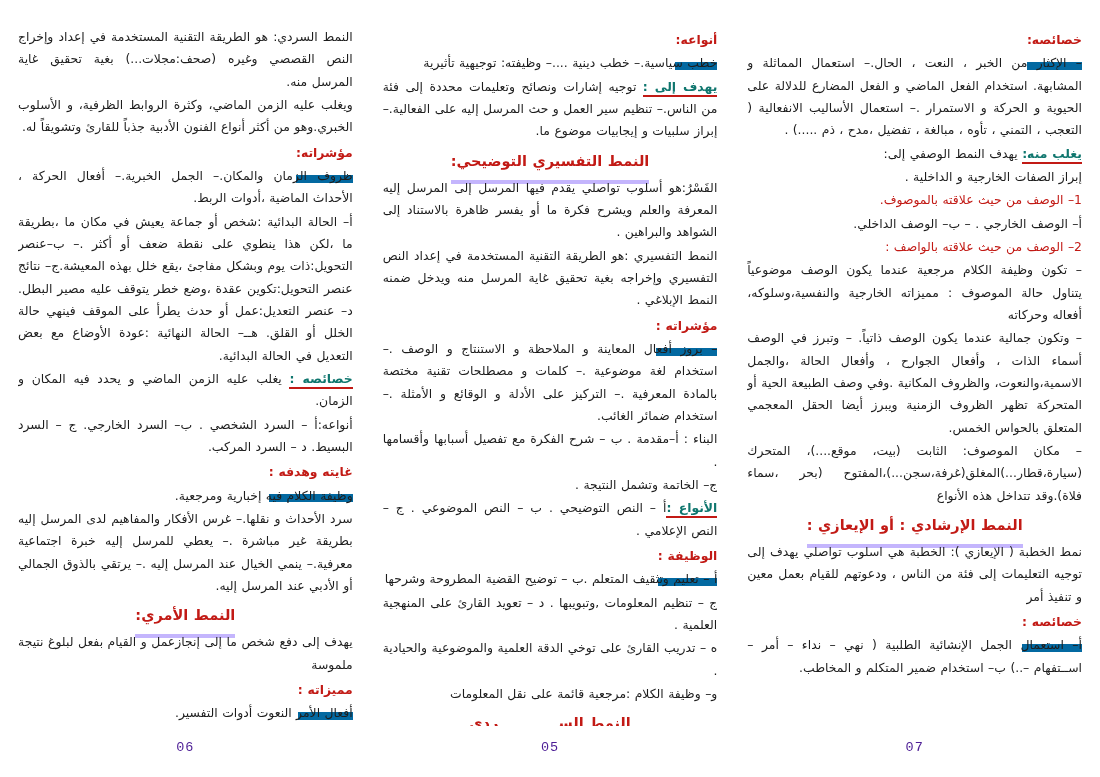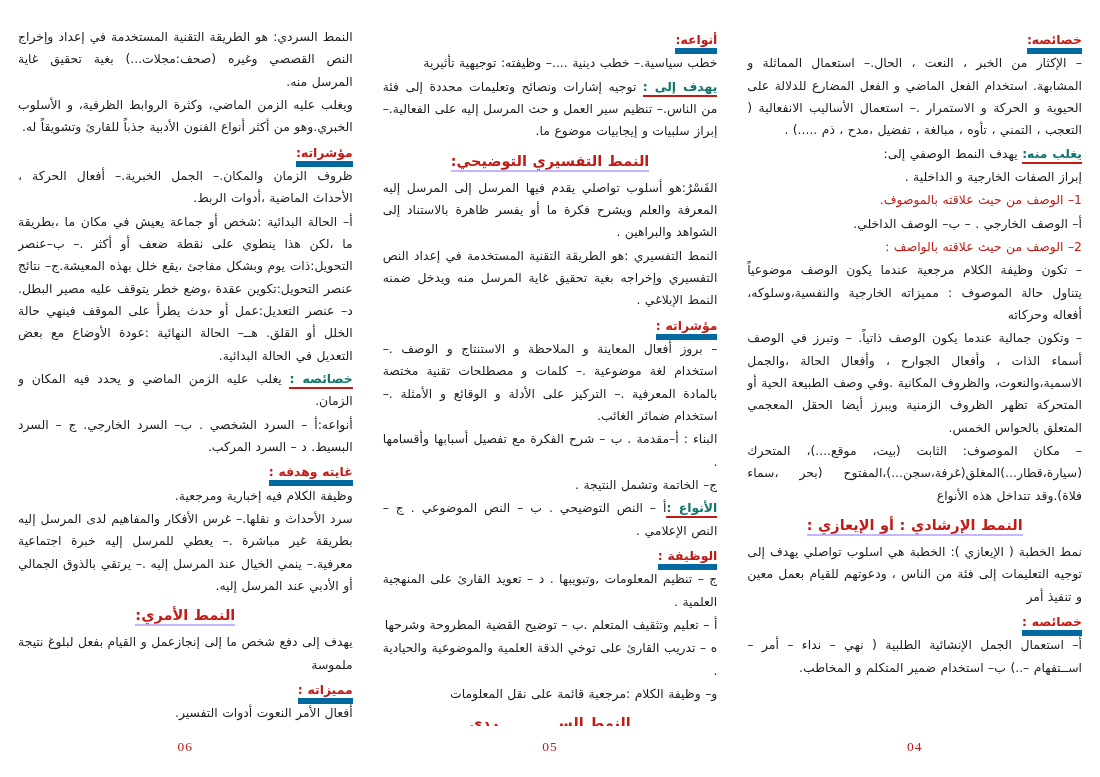--- a/index.html
+++ b/index.html
@@ -16,37 +16,37 @@
   .content{
     direction:rtl;text-align:justify;color:#1d1d1d;
     font-size:12.4px;line-height:1.8;max-height:700px;overflow:hidden;
     word-spacing:0.5px;
   }
   .para{margin:0 0 1px 0;}
   .para.centered{text-align:right;}
   .label-line{margin:3px 0 1px 0;}
   .red-label{
     color:#c21a15;font-weight:bold;
-    border-bottom:6px solid #0369a1;padding-bottom:1px;
+    border-bottom:8px solid #0369a1;padding-bottom:15px;
   }
   .run-red-underline{
     color:#0f766e;font-weight:bold;
     border-bottom:2px solid #c21a15;padding-bottom:1px;
   }
   .run-red{color:#c21a15;font-weight:normal;}
   .run-black{color:#1d1d1d;}
   .heading{text-align:center;margin:5px 0 3px 0;}
   .heading-text{
     color:#c21a15;font-weight:bold;font-size:14.5px;
-    border-bottom:2px solid #c4b5fd;padding-bottom:1px;
+    border-bottom:4px solid #c4b5fd;padding-bottom:11px;
   }
   .page-number{
     position:absolute;bottom:22px;left:50%;transform:translateX(-50%);
-    font-family:Liberation Serif, serif;
-    font-size:13.5px;color:#b91c1c;letter-spacing:1px;
+    font-family:Liberation Mono, monospace;
+    font-size:13.5px;color:#4c1d95;letter-spacing:1px;
   }
 </style>
 </head>
 <body>
 
 <div class="sheet">
   <div class="pages" id="pages">
       <section class="page">
         <div class="content">
           <div class="label-line"><span class="red-label">خصائصه:</span></div>
@@ -57,38 +57,38 @@
           <p class="para"><span class="run-black">أ– الوصف الخارجي . – ب– الوصف الداخلي.</span></p>
           <p class="para"><span class="run-red">2– الوصف من حيث علاقته بالواصف :</span></p>
           <p class="para"><span class="run-black">– تكون وظيفة الكلام مرجعية عندما يكون الوصف موضوعياً يتناول حالة الموصوف : مميزاته الخارجية والنفسية،وسلوكه، أفعاله وحركاته</span></p>
           <p class="para"><span class="run-black">– وتكون جمالية عندما يكون الوصف ذاتياً. – وتبرز في الوصف أسماء الذات ، وأفعال الجوارح ، وأفعال الحالة ،والجمل الاسمية،والنعوت، والظروف المكانية .وفي وصف الطبيعة الحية أو المتحركة تظهر الظروف الزمنية ويبرز أيضا الحقل المعجمي المتعلق بالحواس الخمس.</span></p>
           <p class="para"><span class="run-black">– مكان الموصوف: الثابت (بيت، موقع....)، المتحرك (سيارة،قطار...)المغلق(غرفة،سجن...)،المفتوح (بحر ،سماء فلاة).وقد تتداخل هذه الأنواع</span></p>
           <div class="heading"><span class="heading-text">النمط الإرشادي : أو الإيعازي :</span></div>
           <p class="para"><span class="run-black">نمط الخطبة ( الإيعازي ): الخطبة هي اسلوب تواصلي يهدف إلى توجيه التعليمات إلى فئة من الناس ، ودعوتهم للقيام بعمل معين و تنفيذ أمر</span></p>
           <div class="label-line"><span class="red-label">خصائصه :</span></div>
           <p class="para"><span class="run-black">أ– استعمال الجمل الإنشائية الطلبية ( نهي – نداء – أمر – اســتفهام –..) ب– استخدام ضمير المتكلم و المخاطب.</span></p>
         </div>
-        <div class="page-number">04</div>
+        <div class="page-number">07</div>
       </section>
       <section class="page">
         <div class="content">
           <div class="label-line"><span class="red-label">أنواعه:</span></div>
           <p class="para"><span class="run-black">خطب سياسية.– خطب دينية ....– وظيفته: توجيهية تأثيرية</span></p>
           <p class="para"><span class="run-red-underline">يهدف إلى :</span><span class="run-black"> توجيه إشارات ونصائح وتعليمات محددة إلى فئة من الناس.– تنظيم سير العمل و حث المرسل إليه على الفعالية.– إبراز سلبيات و إيجابيات موضوع ما.</span></p>
           <div class="heading"><span class="heading-text">النمط التفسيري التوضيحي:</span></div>
           <p class="para"><span class="run-black">الفَسْرُ:هو أسلوب تواصلي يقدم فيها المرسل إلى المرسل إليه المعرفة والعلم ويشرح فكرة ما أو يفسر ظاهرة بالاستناد إلى الشواهد والبراهين .</span></p>
           <p class="para"><span class="run-black">النمط التفسيري :هو الطريقة التقنية المستخدمة في إعداد النص التفسيري وإخراجه بغية تحقيق غاية المرسل منه ويدخل ضمنه النمط الإبلاغي .</span></p>
           <div class="label-line"><span class="red-label">مؤشراته :</span></div>
           <p class="para"><span class="run-black">– بروز أفعال المعاينة و الملاحظة و الاستنتاج و الوصف .– استخدام لغة موضوعية .– كلمات و مصطلحات تقنية مختصة بالمادة المعرفية .– التركيز على الأدلة و الوقائع و الأمثلة .– استخدام ضمائر الغائب.</span></p>
           <p class="para"><span class="run-black">البناء :  أ–مقدمة .   ب – شرح الفكرة مع تفصيل أسبابها وأقسامها .</span></p>
           <p class="para centered"><span class="run-black">ج– الخاتمة وتشمل النتيجة .</span></p>
           <p class="para"><span class="run-red-underline">الأنواع :</span><span class="run-black">أ – النص التوضيحي . ب – النص الموضوعي . ج – النص الإعلامي .</span></p>
           <div class="label-line"><span class="red-label">الوظيفة :</span></div>
+          <p class="para"><span class="run-black">أ – تعليم وتثقيف المتعلم .ب – توضيح القضية المطروحة وشرحها</span></p>
           <p class="para"><span class="run-black">ج – تنظيم المعلومات ,وتبويبها . د – تعويد القارئ على المنهجية العلمية .</span></p>
-          <p class="para"><span class="run-black">أ – تعليم وتثقيف المتعلم .ب – توضيح القضية المطروحة وشرحها</span></p>
           <p class="para"><span class="run-black">ه – تدريب القارئ على توخي الدقة العلمية والموضوعية والحيادية .</span></p>
           <p class="para"><span class="run-black">و– وظيفة الكلام :مرجعية قائمة على نقل المعلومات</span></p>
           <div class="heading"><span class="heading-text">النمط الســــــــــــردي</span></div>
         </div>
         <div class="page-number">05</div>
       </section>
       <section class="page">
         <div class="content">
           <p class="para"><span class="run-black">النمط السردي: هو الطريقة التقنية المستخدمة في إعداد وإخراج النص القصصي وغيره (صحف:مجلات...) بغية تحقيق غاية المرسل منه.</span></p>
           <p class="para"><span class="run-black">ويغلب عليه الزمن الماضي، وكثرة الروابط الظرفية، و الأسلوب الخبري.وهو من أكثر أنواع الفنون الأدبية جذباً للقارئ وتشويقاً له.</span></p>

